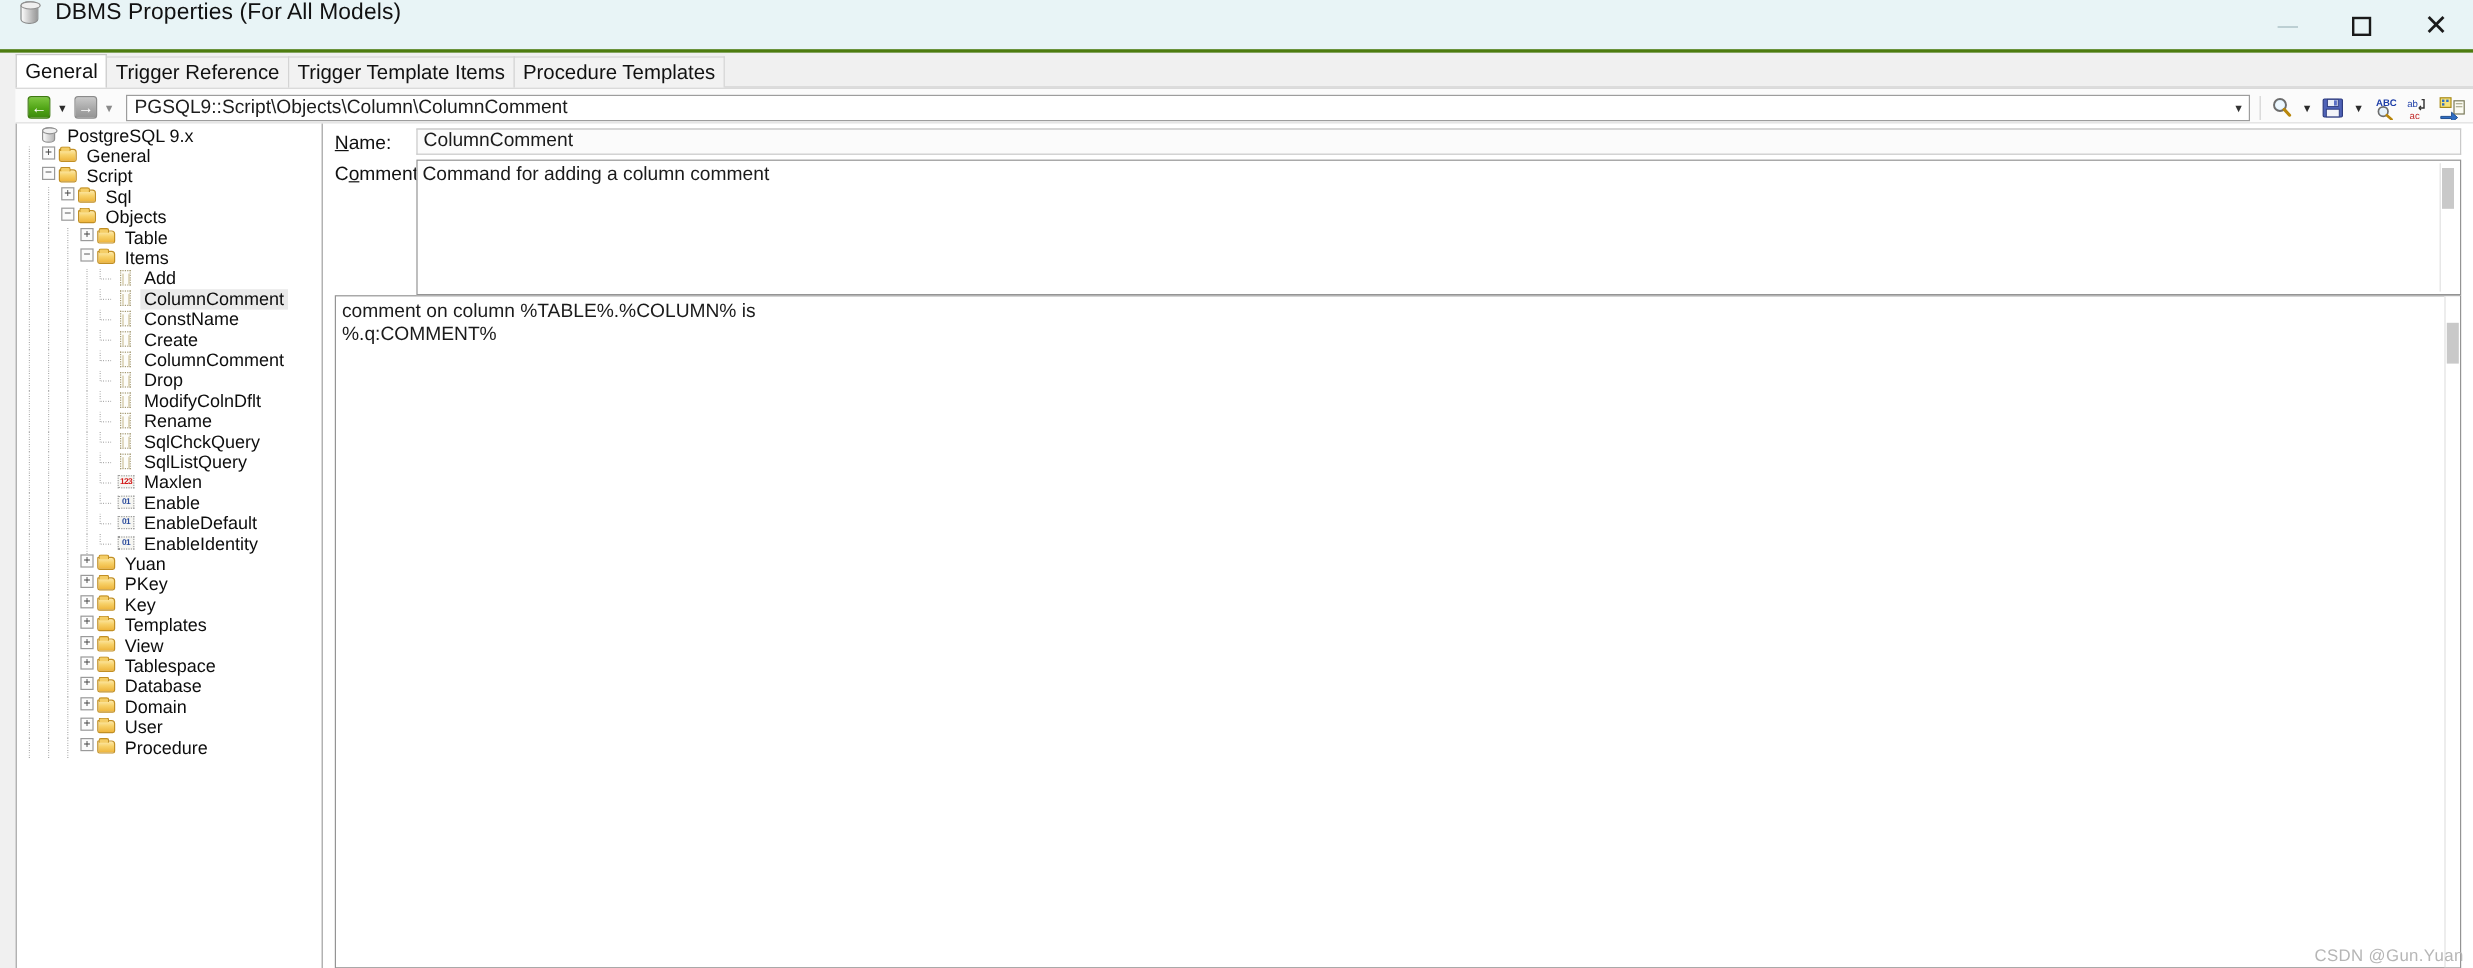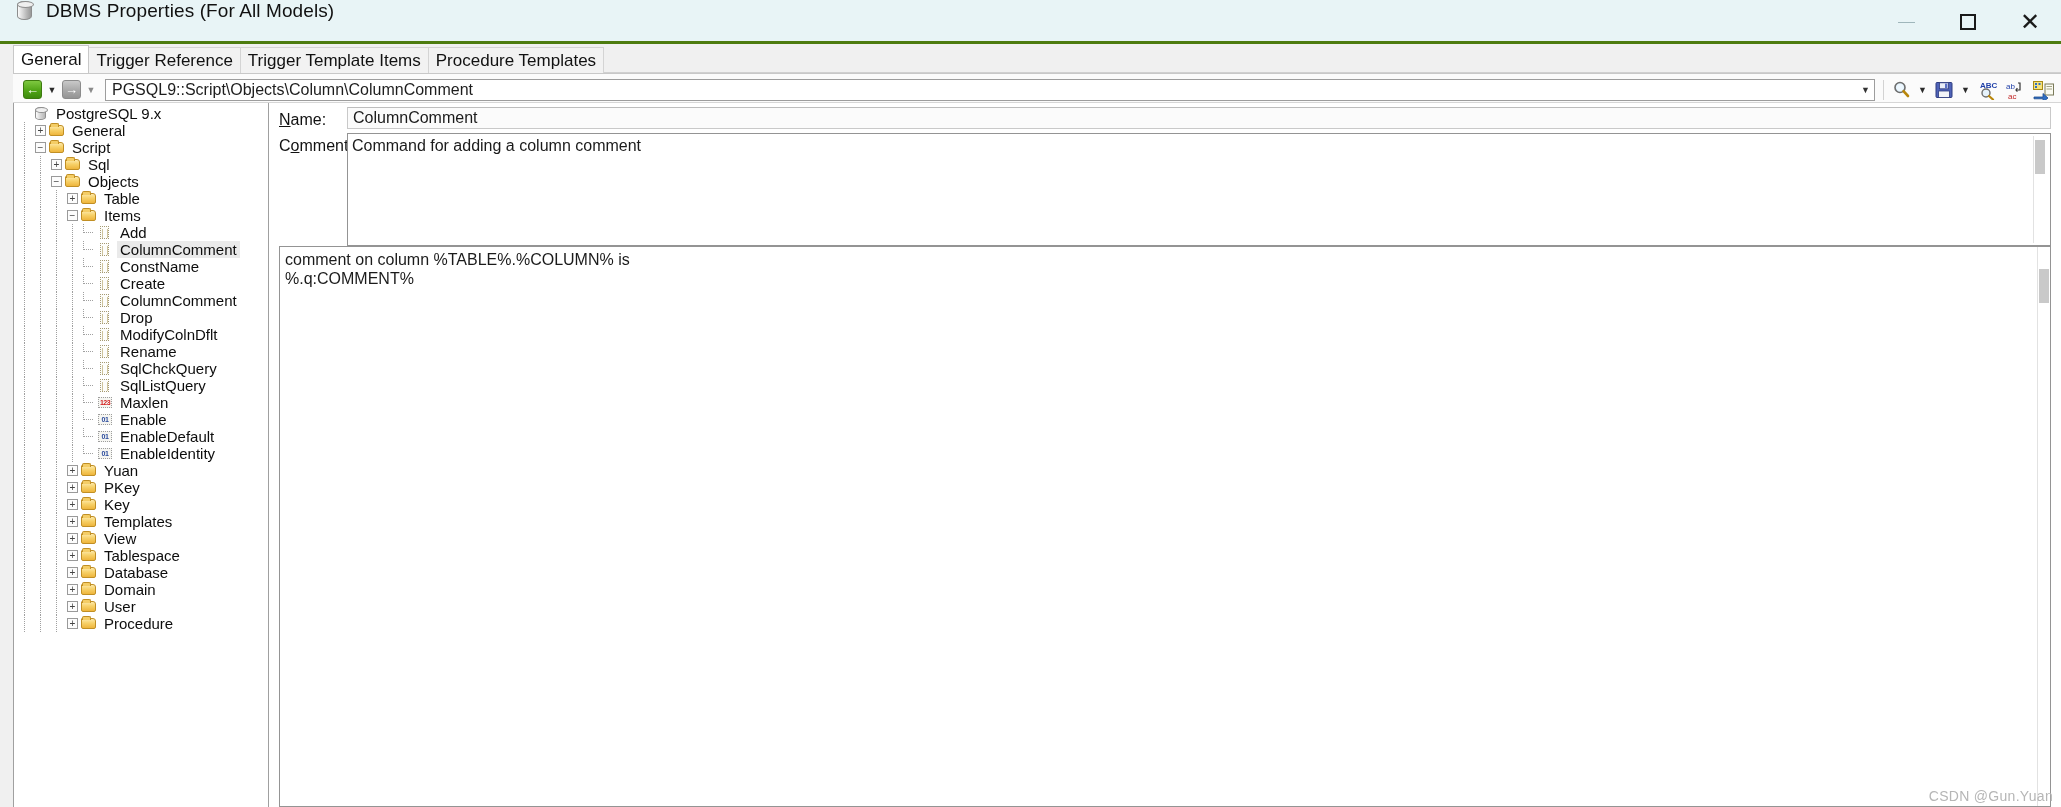--- a/index.html
+++ b/index.html
@@ -199,21 +199,20 @@
     background: #ffffff;
     border-right: 1px solid #a0a0a0;
     border-left: 1px solid #a0a0a0;
     overflow: hidden;
     position: relative;
     padding-top: 2px;
   }
   .tree-row {
     height: 17px;
     display: flex;
-    align-items: center;
     font-size: 15px;
     color: #0d0d0d;
     white-space: nowrap;
     position: relative;
   }
   .indent { flex: none; height: 17px; position: relative; }
   .guide {
     position: absolute; top: 0; bottom: 0; width: 1px;
     background-image: linear-gradient(to bottom,#a0a0a0 50%, transparent 50%);
     background-size: 1px 2px;

